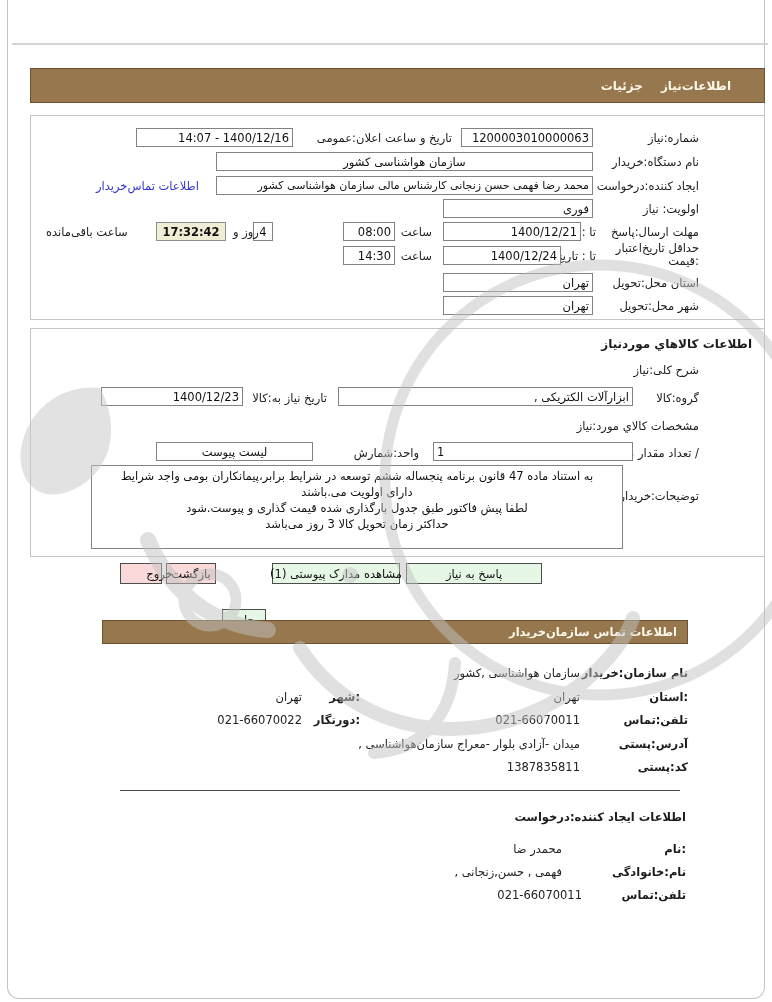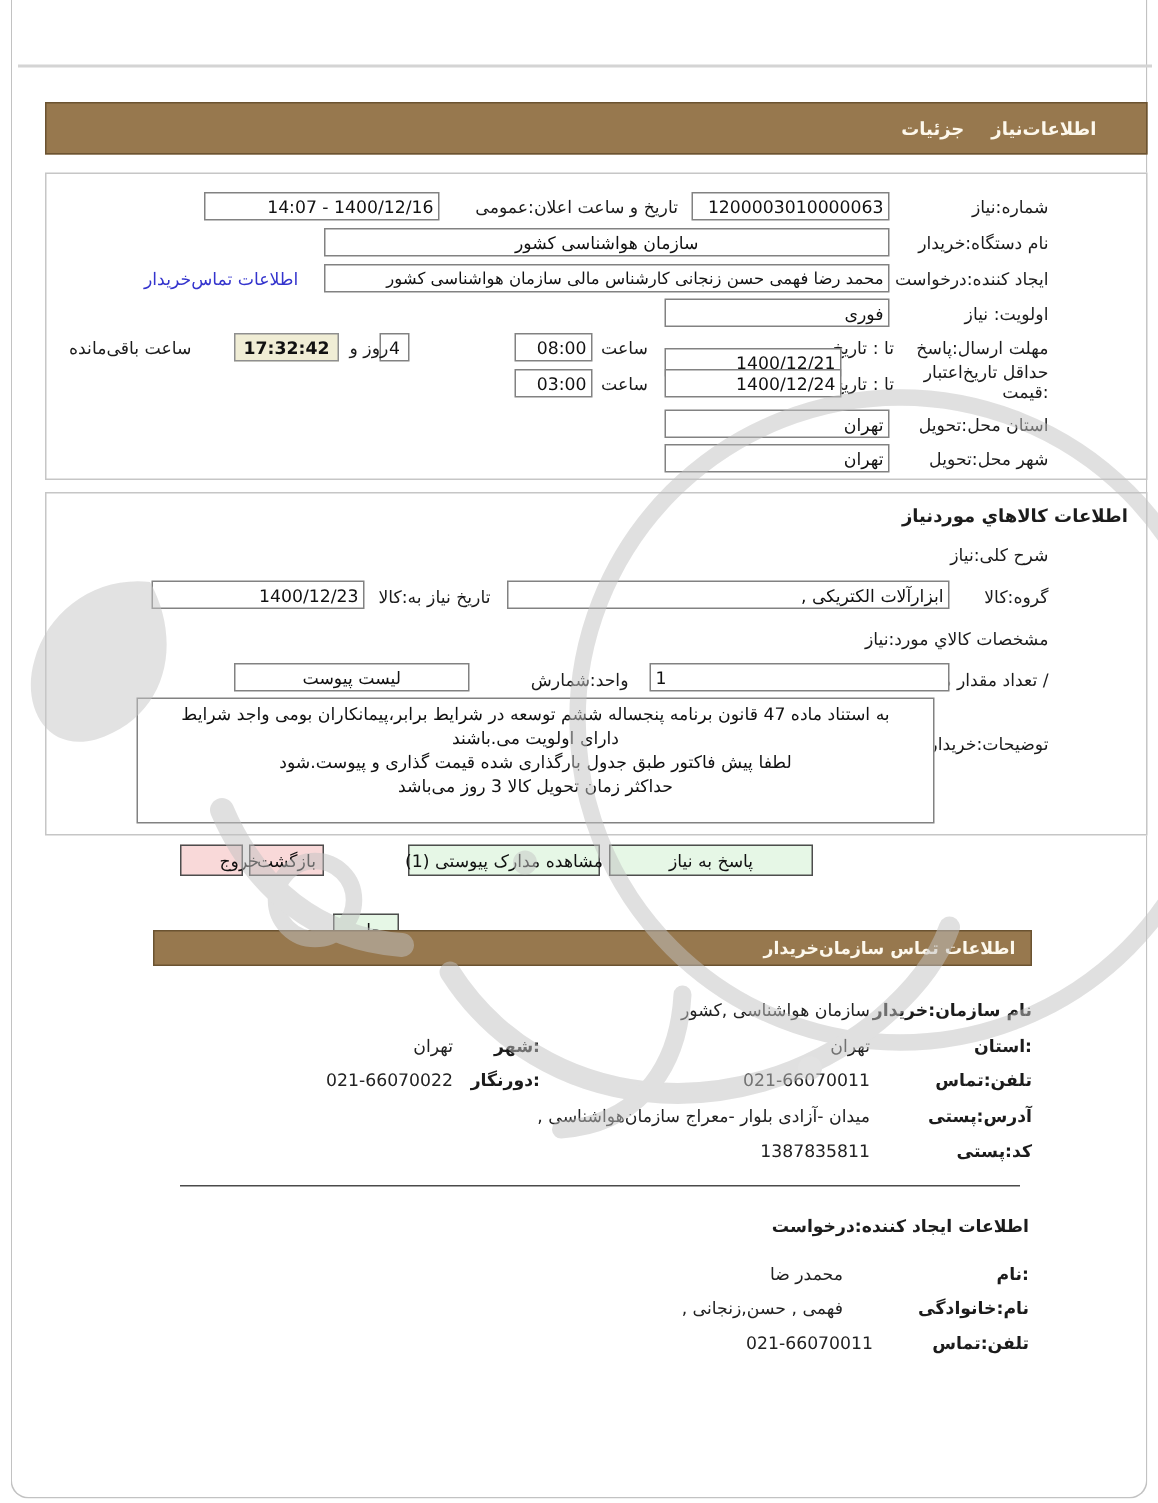--- a/index.html
+++ b/index.html
@@ -89,36 +89,36 @@
 
     <span class="lbl" style="right:65px;top:63px;">ایجاد کننده:درخواست</span>
     <div class="inp" style="left:185px;top:60px;width:377px;font-size:11px;">محمد رضا فهمی حسن زنجانی کارشناس مالی سازمان هواشناسی کشور</div>
     <span class="link" style="left:65px;top:63px;">اطلاعات تماس‌خریدار</span>
 
     <span class="lbl" style="right:65px;top:86px;">اولویت: نیاز</span>
     <div class="inp" style="left:412px;top:83px;width:150px;">فوری</div>
 
     <span class="lbl" style="right:65px;top:109px;">مهلت ارسال:پاسخ</span>
     <span class="lbl" style="right:168px;top:109px;">تا : تاریخ</span>
-    <div class="inp ltr" style="left:412px;top:106px;width:118px;margin-top:10px;">1400/12/21</div>
+    <div class="inp ltr" style="left:412px;top:106px;width:138px;">1400/12/21</div>
     <span class="lbl" style="right:332px;top:109px;">ساعت</span>
     <div class="inp ltr" style="left:312px;top:106px;width:52px;">08:00</div>
     <div class="inp c" style="left:222px;top:106px;width:20px;padding:0;">4</div>
     <span class="lbl" style="left:202px;top:109px;">روز و</span>
     <div class="inp khaki ltr" style="left:125px;top:106px;width:70px;justify-content:center;">17:32:42</div>
     <span class="lbl" style="left:15px;top:109px;">ساعت باقی‌مانده</span>
 
     <div class="lbl" style="right:65px;top:126px;text-align:right;line-height:13px;">
       <span>حداقل تاریخ‌اعتبار</span><br>
       <span>:قیمت</span>
     </div>
     <span class="lbl" style="right:168px;top:133px;">تا : تاریخ</span>
     <div class="inp ltr" style="left:412px;top:130px;width:118px;">1400/12/24</div>
     <span class="lbl" style="right:332px;top:133px;">ساعت</span>
-    <div class="inp ltr" style="left:312px;top:130px;width:52px;">03:00</div>
+    <div class="inp ltr" style="left:312px;top:130px;width:52px;">14:30</div>
 
     <span class="lbl" style="right:65px;top:160px;">استان محل:تحویل</span>
     <div class="inp" style="left:412px;top:157px;width:150px;">تهران</div>
     <span class="lbl" style="right:65px;top:183px;">شهر محل:تحویل</span>
     <div class="inp" style="left:412px;top:180px;width:150px;">تهران</div>
   </div>
 
   <div class="panel" style="left:30px;top:328px;width:735px;height:229px;">
     <span class="lbl b" style="right:12px;top:8px;font-size:12px;">اطلاعات کالاهاي موردنیاز</span>
 

